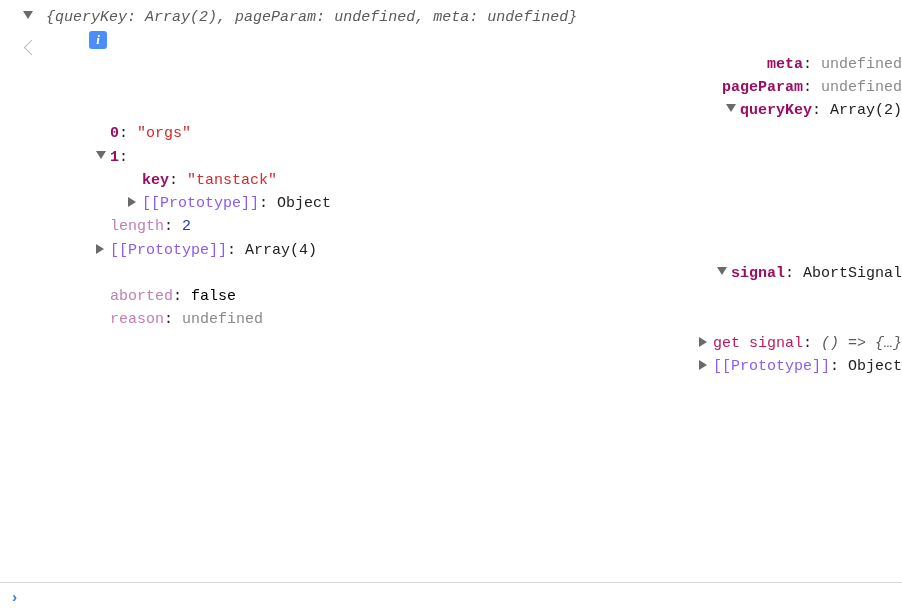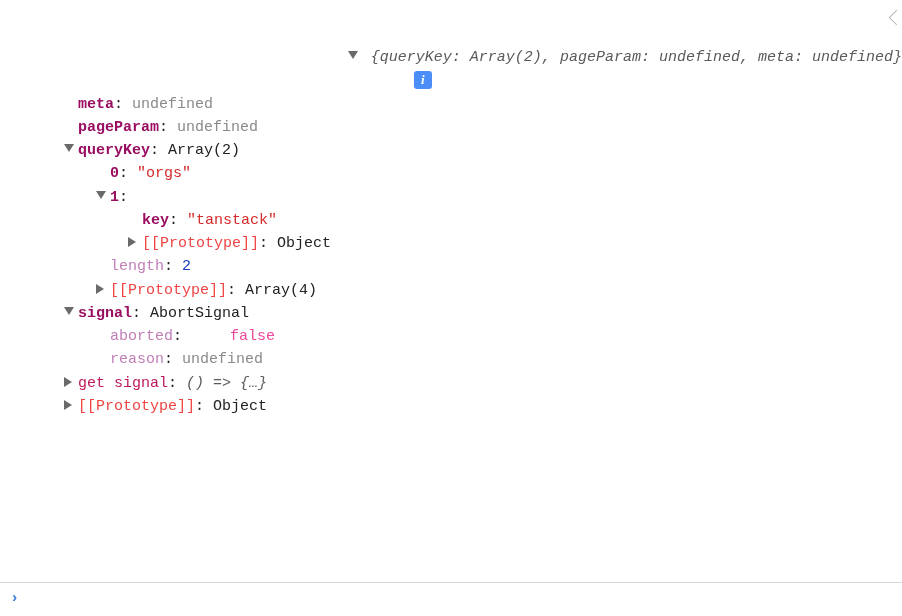--- a/index.html
+++ b/index.html
@@ -14,31 +14,31 @@
       overflow: hidden;
       position: relative;
     }
     .console-area {
       padding: 6px 0 0 28px;
     }
     .row {
       white-space: nowrap;
       display: block;
     }
-    .ind1 { padding-left: 50px; }
+    .ind1 { padding-left: 50px; text-align: right; }
     .ind2 { padding-left: 82px; }
     .ind3 { padding-left: 114px; }
 
     .key { color: #9a0e62; font-weight: 600; }
-    .protoKey { color: #ef4444; }
+    .protoKey { color: #8b5cf6; }
     .lightKey { color: #c07fb7; }
     .string { color: #d42a2a; }
     .num { color: #1a3ec8; }
     .undef { color: #8a8a8a; }
-    .boolFalse { color: #ec4899; margin-left: 39px; }
+    .boolFalse { color: #000000; }
     .type { color: #222; }
     .getter { color: #be185d; }
     .fn { font-style: italic; color: #5a5a5a; }
 
     .summary {
       font-style: italic;
       color: #5a5a5a;
     }
     .summary .skey { color: #5a5a5a; }
 
@@ -68,22 +68,21 @@
       border: 1px solid #b8b8b8;
       border-right: none;
       border-bottom: none;
       transform: rotate(-45deg);
       margin-top: 6px;
       margin-left: -2px;
     }
     .header {
       display: flex;
       align-items: flex-end;
-      gap: 23px;
-      flex-direction: column;
+      gap: 0;
     }
     .header .staging { display: block; }
     .info-badge {
       display: inline-block;
       width: 18px; height: 18px;
       border-radius: 3px;
       background: #4c8ef7;
       color: #fff;
       font-style: italic;
       font-weight: bold;

